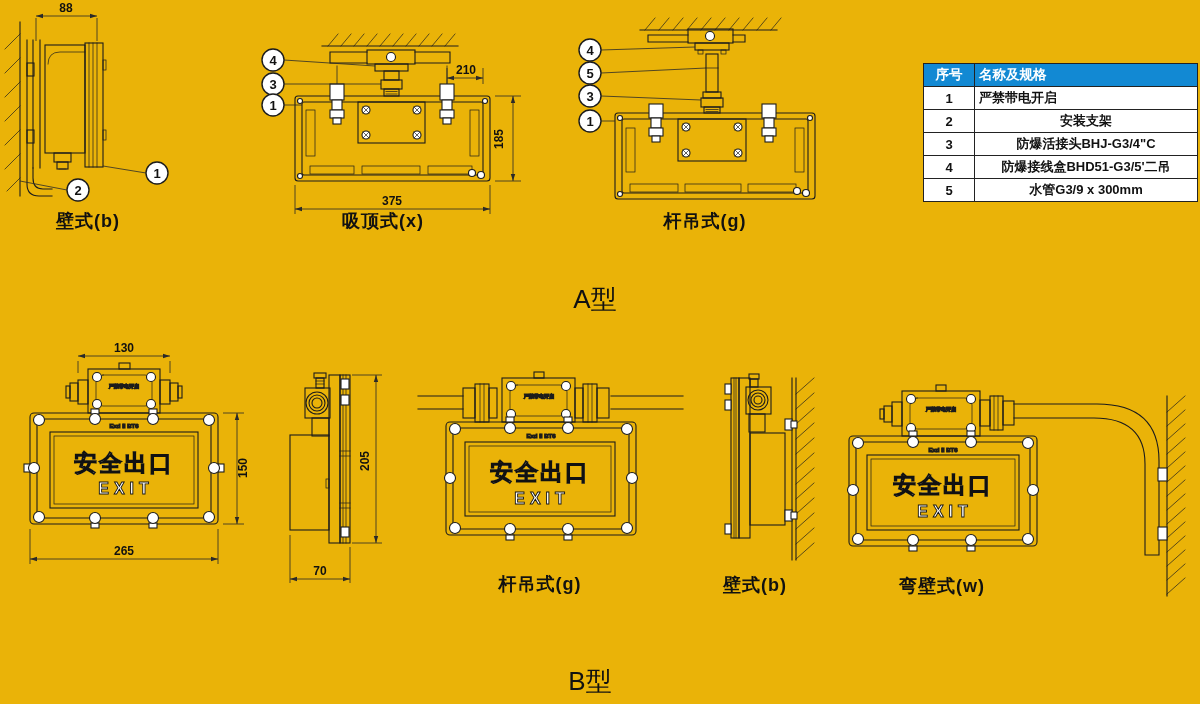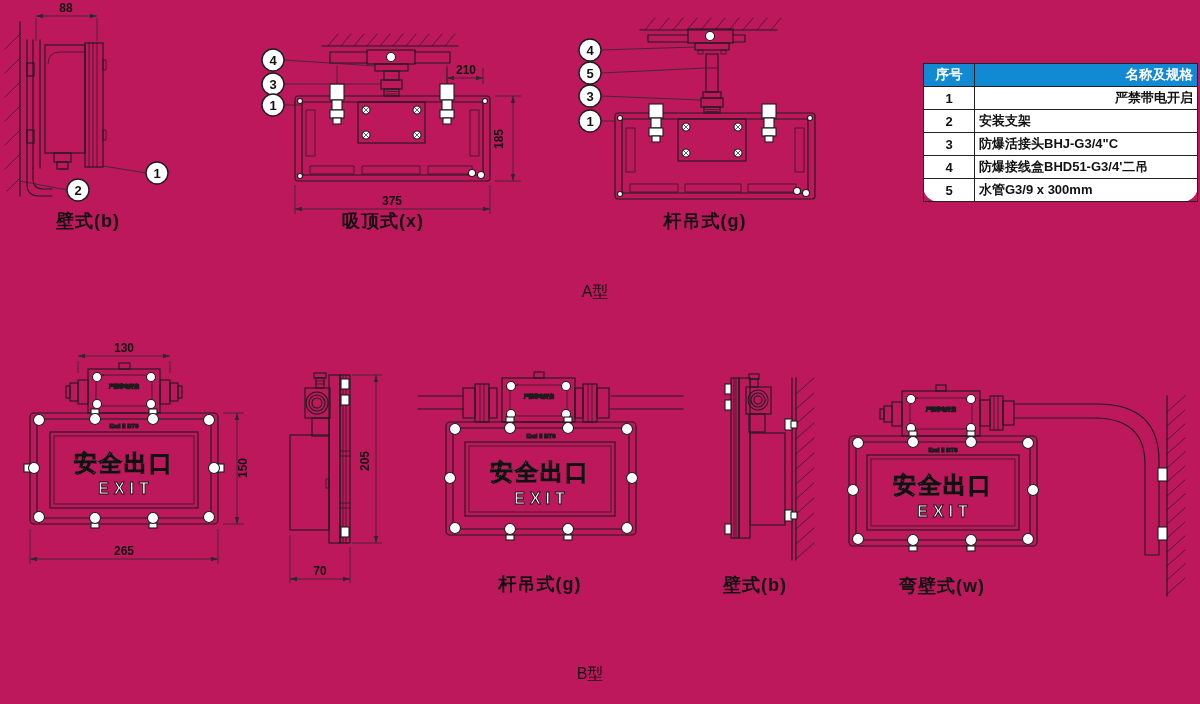--- a/index.html
+++ b/index.html
@@ -1,43 +1,43 @@
 <!DOCTYPE html>
 <html><head>
 <meta charset="utf-8">
 <style>
   html,body{margin:0;padding:0;background:#e8e8e8;}
-  .canvas{position:relative;width:1200px;height:704px;background:#be185d;overflow:hidden;
+  .canvas{position:relative;width:1200px;height:704px;background:#eab308;overflow:hidden;
           font-family:"Liberation Sans",sans-serif;}
   .abs{position:absolute;}
   
   svg{overflow:visible;}
   .s{fill:none;stroke:#1c1c1c;stroke-width:1.1;stroke-linecap:square;}
   .thin{stroke-width:0.7;}
   .fw{fill:#fff;stroke:#1c1c1c;stroke-width:1.1;}
   .dim{fill:none;stroke:#2a2a2a;stroke-width:0.8;}
   .ar{fill:#2a2a2a;stroke:none;}
   .co{fill:#fff;stroke:#1c1c1c;stroke-width:1.4;}
   text{font-family:"Liberation Sans",sans-serif;fill:#111;}
   .dimtxt{font-size:12px;font-weight:700;text-anchor:middle;}
   .cotxt{font-size:13px;font-weight:700;text-anchor:middle;}
   .cap{font-size:18px;font-weight:700;text-anchor:middle;letter-spacing:1px;}
   .mark{font-size:6px;font-weight:700;text-anchor:middle;}
   .warn{font-size:5px;font-weight:700;text-anchor:middle;}
   .signzh{font-size:23px;font-weight:700;text-anchor:middle;fill:#fff;stroke:#111;stroke-width:0.9;letter-spacing:2px;}
   .signen{font-size:16px;font-weight:700;text-anchor:middle;fill:#fff;stroke:#111;stroke-width:0.9;letter-spacing:5px;}
   
-  .parts-table{border-collapse:collapse;background:#fff;border-radius:16px;}
+  .parts-table{border-collapse:collapse;background:#fff;}
   .parts-table th,.parts-table td{border:1px solid #222;font-size:13px;font-weight:700;
       padding:1px 4px;height:20px;color:#111;white-space:nowrap;}
   .parts-table th{background:#1289d3;color:#fff;font-size:13.5px;}
   .col-no{width:42px;text-align:center;}
-  .col-name{width:214px;text-align:left;padding-left:8px;}
-  .name-center{text-align:right;padding-left:4px;}
-  .type-title{font-size:16px;color:#111;font-weight:500;text-align:center;width:80px;}
+  .col-name{width:214px;text-align:center;padding-left:8px;}
+  .name-center{text-align:left;padding-left:4px;}
+  .type-title{font-size:26px;color:#111;font-weight:500;text-align:center;width:80px;}
 </style>
 </head>
 <body>
 
 <div class="canvas">
 
   <svg class="abs" style="left:0;top:0" width="240" height="235" viewBox="0 0 240 235">
     <g class="s">
       <path d="M20,22 V196"></path>
       <path class="thin" d="M20,34 L5,49 M20,58 L5,73 M20,82 L5,97 M20,106 L5,121 M20,130 L5,145 M20,154 L5,169 M20,178 L7,191"></path>
@@ -263,21 +263,21 @@
     <tr>
       <td class="col-no">2</td>
       <td class="col-name">安装支架</td>
     </tr>
     <tr>
       <td class="col-no">3</td>
       <td class="col-name">防爆活接头BHJ-G3/4"C</td>
     </tr>
     <tr>
       <td class="col-no">4</td>
-      <td class="col-name">防爆接线盒BHD51-G3/4'二吊</td>
+      <td class="col-name">防爆接线盒BHD51-G3/5'二吊</td>
     </tr>
     <tr>
       <td class="col-no">5</td>
       <td class="col-name">水管G3/9 x 300mm</td>
     </tr>
   </tbody>
     </table>
 
   <div class="type-title abs" style="left:555px;top:282px">A型</div>
   <div class="type-title abs" style="left:550px;top:664px">B型</div>

